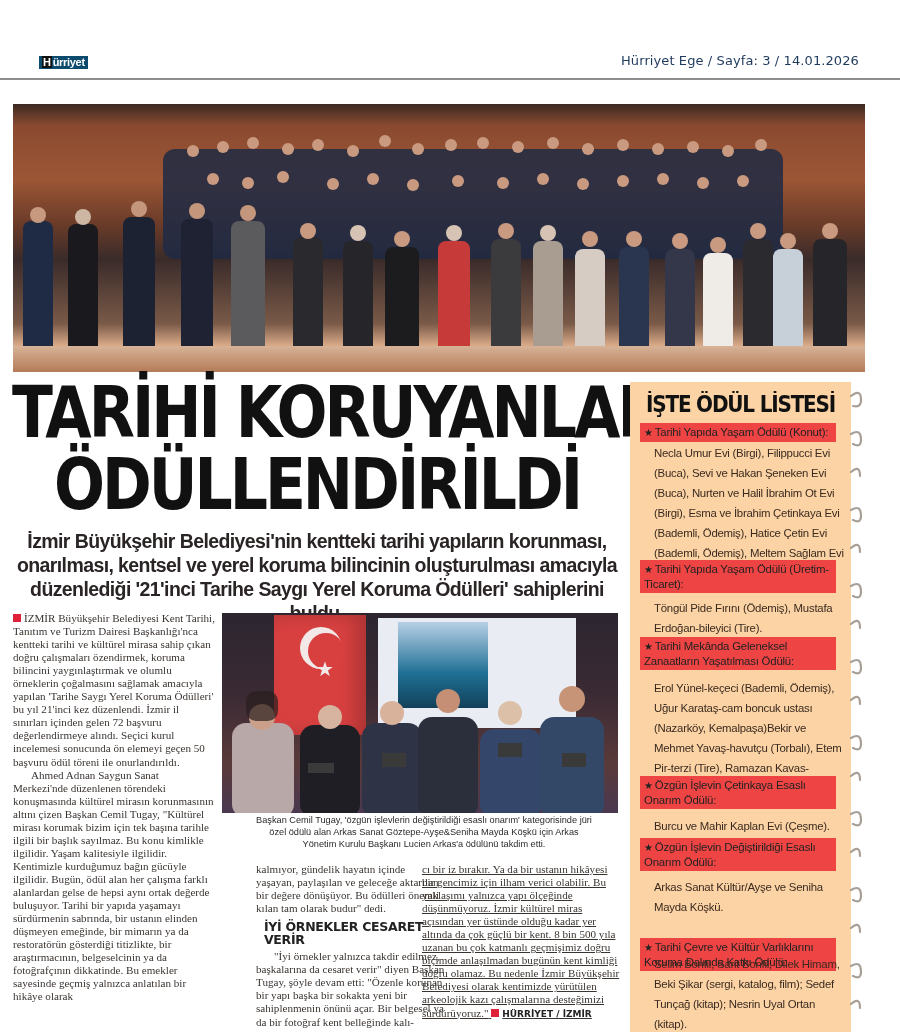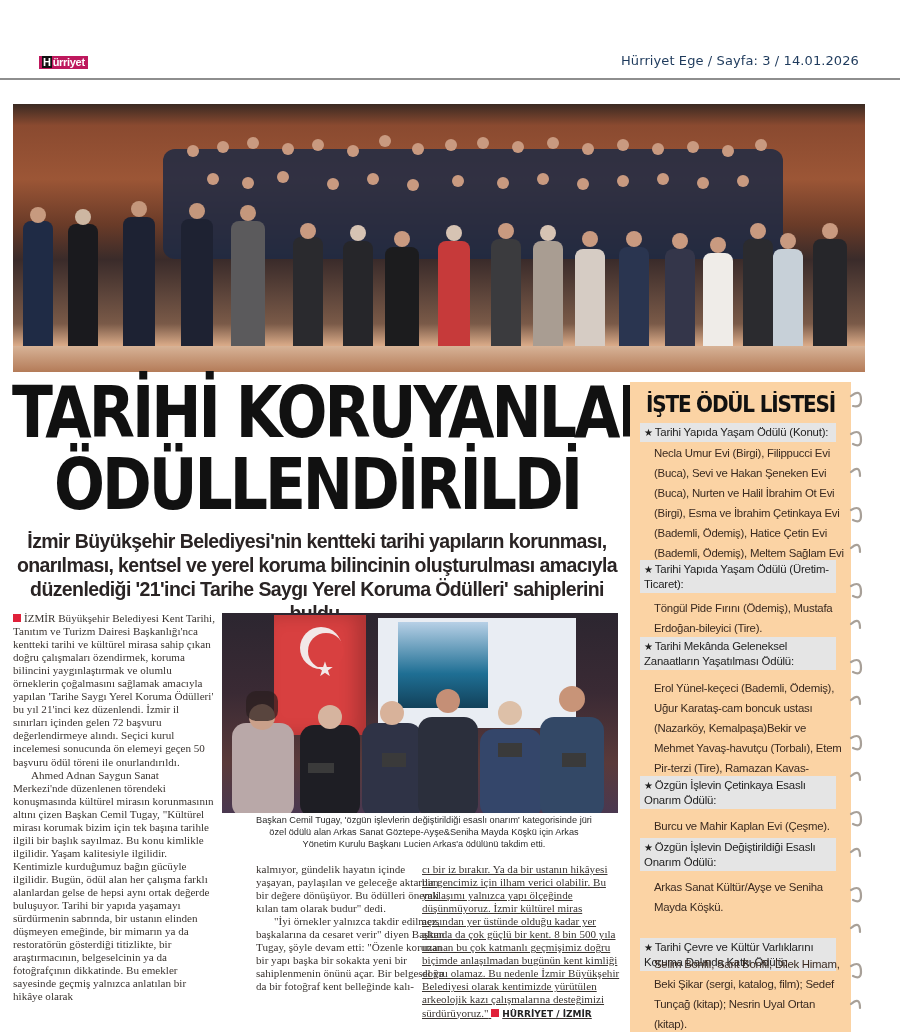--- a/index.html
+++ b/index.html
@@ -1,21 +1,21 @@
 <!DOCTYPE html>
 <html><head>
 <meta charset="utf-8">
 <style>
   * { box-sizing: border-box; margin: 0; padding: 0; }
   html, body { width: 900px; height: 1032px; background: #ffffff; overflow: hidden; }
   body { position: relative; font-family: "Liberation Serif", serif; color: #2a2420; }
 
   .header { position: absolute; left: 0; top: 0; width: 900px; height: 80px; }
   .logo { position: absolute; left: 39px; top: 56px; height: 13px; padding: 0 3px;
-          background: #be185d; color: #fff; font-family: "Liberation Sans", sans-serif;
+          background: #0c4a6e; color: #fff; font-family: "Liberation Sans", sans-serif;
           font-weight: bold; font-size: 11px; line-height: 13px; letter-spacing: -0.3px; }
   .logo .h { background: #111; padding: 0 1px; margin-right: 1px; }
   .page-info { position: absolute; right: 41px; top: 53px; font-family: "DejaVu Sans", sans-serif;
                font-size: 13px; color: #1e3a5c; letter-spacing: 0.1px; }
   .rule { position: absolute; left: 0; top: 78px; width: 900px; height: 2px; background: #8e8e8e; }
 
   .photo-main { position: absolute; left: 13px; top: 104px; width: 852px; height: 268px; overflow: hidden;
                 background: linear-gradient(180deg, #3a2a22 0%, #8a4a30 8%, #9c5636 28%, #6a3b28 45%, #3a2b2a 58%, #7a5a48 82%, #d8a987 90%, #c38d6a 100%); }
   .photo-main .crowd { position: absolute; left: 0; right: 0; bottom: 18px; height: 225px; }
   .photo-main .floor { position: absolute; left: 0; right: 0; bottom: 0; height: 26px;
@@ -56,21 +56,21 @@
                  background: linear-gradient(180deg, #b7d0e6, #1f6f94 60%, #12415a); }
   .caption { position: absolute; left: 248px; top: 813px; width: 352px; text-align: center;
              font-family: "Liberation Sans", sans-serif; font-size: 9.2px; line-height: 12px; color: #2a2a2a;
              background: rgba(255,255,255,0.82); padding: 1px 4px; }
 
   .sidebar { position: absolute; left: 630px; top: 382px; width: 215px; height: 650px;
              background: #fbd3a4; }
   .curl { position: absolute; left: 845px; top: 382px; width: 22px; height: 650px; }
   .side-title { position: absolute; left: 646px; top: 391px; font-family: "DejaVu Sans", sans-serif;
                 font-weight: bold; font-size: 20px; color: #111; letter-spacing: -1.2px; transform: scaleY(1.12); transform-origin: top; }
-  .cat { position: absolute; left: 640px; width: 196px; background: #e5e5e5; font-family: "Liberation Sans", sans-serif;
+  .cat { position: absolute; left: 640px; width: 196px; background: #ef4444; font-family: "Liberation Sans", sans-serif;
          font-size: 11.4px; line-height: 14px; color: #222; padding: 2px 3px 2px 4px; letter-spacing: -0.2px; }
   .cat .star { font-family: "DejaVu Sans", sans-serif; font-size: 10px; margin-right: 2px; }
   .items { position: absolute; left: 654px; width: 190px; font-family: "Liberation Sans", sans-serif;
            font-size: 11.4px; line-height: 20px; color: #3a2a20; letter-spacing: -0.25px; }
 </style>
 </head>
 <body>
 
 <div class="header">
   <div class="logo"><span class="h">H</span><span>ürriyet</span></div>
@@ -196,20 +196,21 @@
     <rect x="86" y="150" width="26" height="10" fill="#3a3a3a"></rect>
       <rect x="160" y="140" width="24" height="14" fill="#3a3a3a"></rect>
     <rect x="276" y="130" width="24" height="14" fill="#3a3a3a"></rect>
       <rect x="340" y="140" width="24" height="14" fill="#3a3a3a"></rect>
   </svg>
 </div>
 <div class="caption">Başkan Cemil Tugay, 'özgün işlevlerin değiştirildiği esaslı onarım' kategorisinde jüri özel ödülü alan Arkas Sanat Göztepe-Ayşe&amp;Seniha Mayda Köşkü için Arkas Yönetim Kurulu Başkanı Lucien Arkas'a ödülünü takdim etti.</div>
 
 <div class="col col2">
   <p>kalmıyor, gündelik hayatın içinde yaşayan, paylaşılan ve geleceğe aktarılan bir değere dönüşüyor. Bu ödülleri önemli kılan tam olarak budur" dedi.</p>
+  <div class="sub">İYİ ÖRNEKLER CESARET VERİR</div>
   <p class="ind">"İyi örnekler yalnızca takdir edilmez, başkalarına da cesaret verir" diyen Başkan Tugay, şöyle devam etti: "Özenle korunan bir yapı başka bir sokakta yeni bir sahiplenmenin önünü açar. Bir belgesel ya da bir fotoğraf kent belleğinde kalı-</p>
 </div>
 
 <div class="col col3">
   <p><span>cı bir iz bırakır. Ya da bir ustanın hikâyesi bir gencimiz için ilham verici olabilir. Bu yaklaşımı yalnızca yapı ölçeğinde düşünmüyoruz. İzmir kültürel miras açısından yer üstünde olduğu kadar yer altında da çok güçlü bir kent. 8 bin 500 yıla uzanan bu çok katmanlı geçmişimiz doğru biçimde anlaşılmadan bugünün kent kimliği doğru olamaz. Bu nedenle İzmir Büyükşehir Belediyesi olarak kentimizde yürütülen arkeolojik kazı çalışmalarına desteğimizi sürdürüyoruz."</span> <span class="sq"></span><span class="byline">HÜRRİYET / İZMİR</span></p>
 </div>
 
 <div class="sidebar"></div>
 <svg class="curl" width="22" height="650" viewBox="0 0 22 650">
   <rect x="0" y="0" width="6" height="650" fill="#fbd3a4"></rect>

